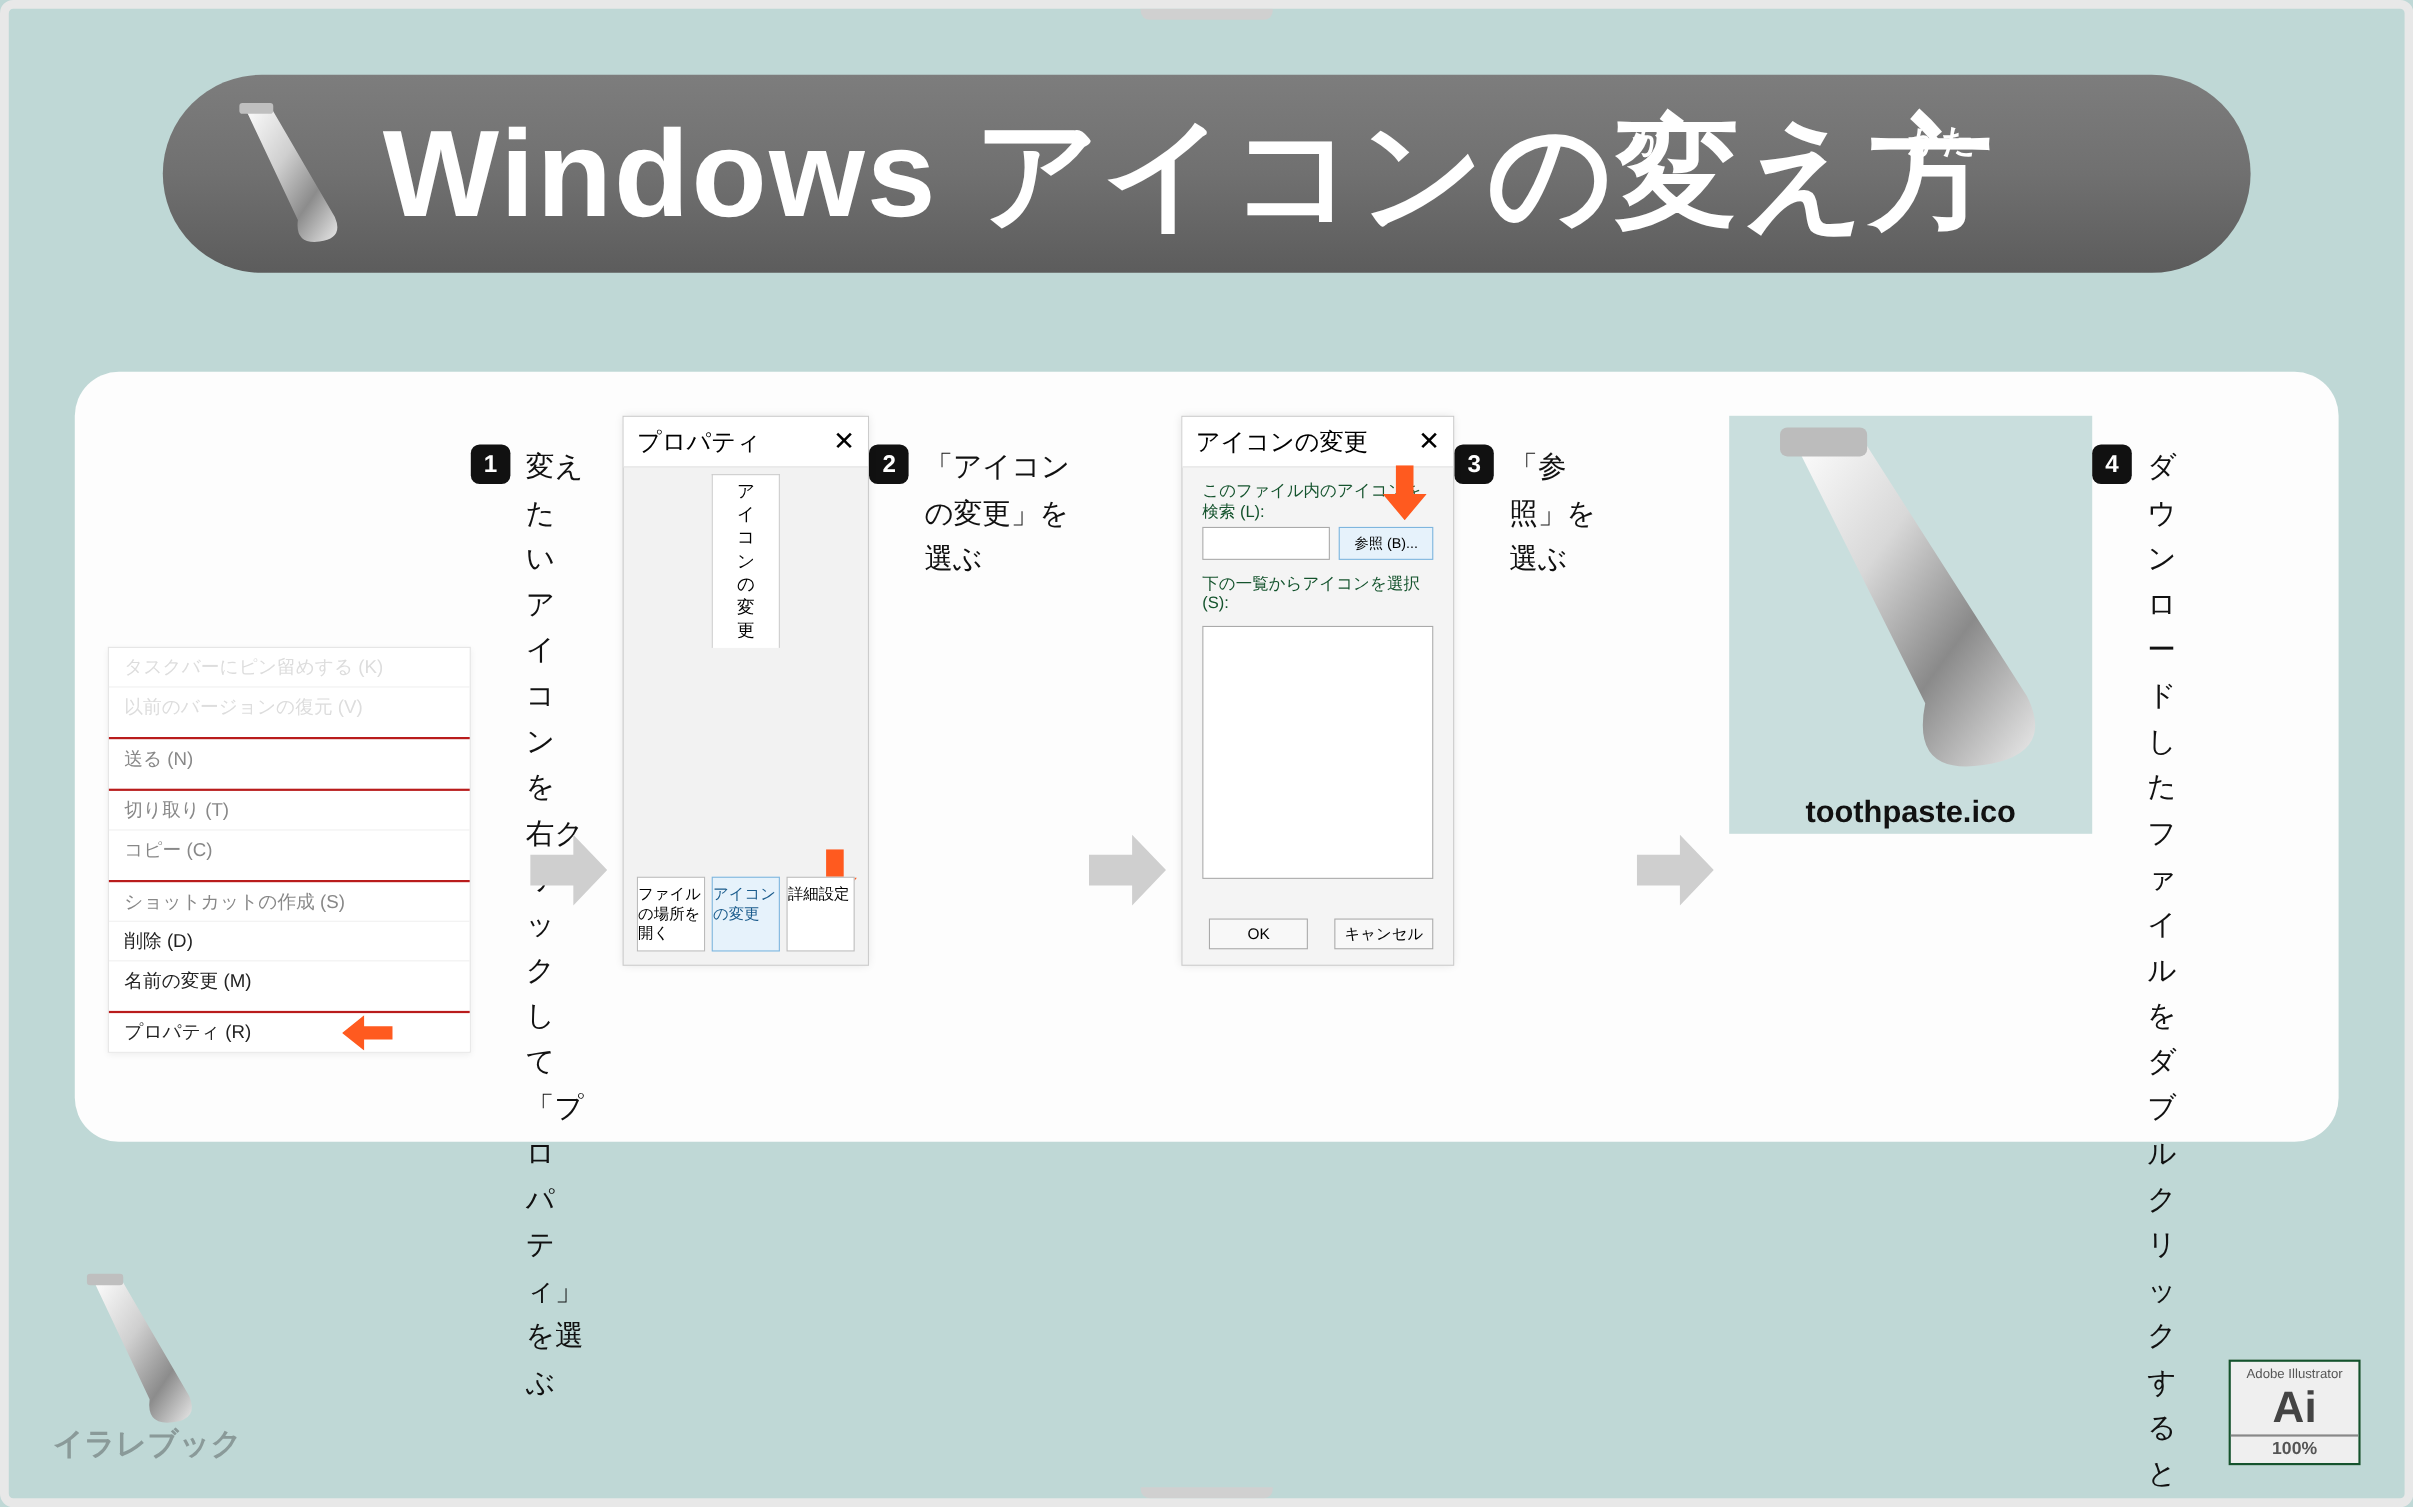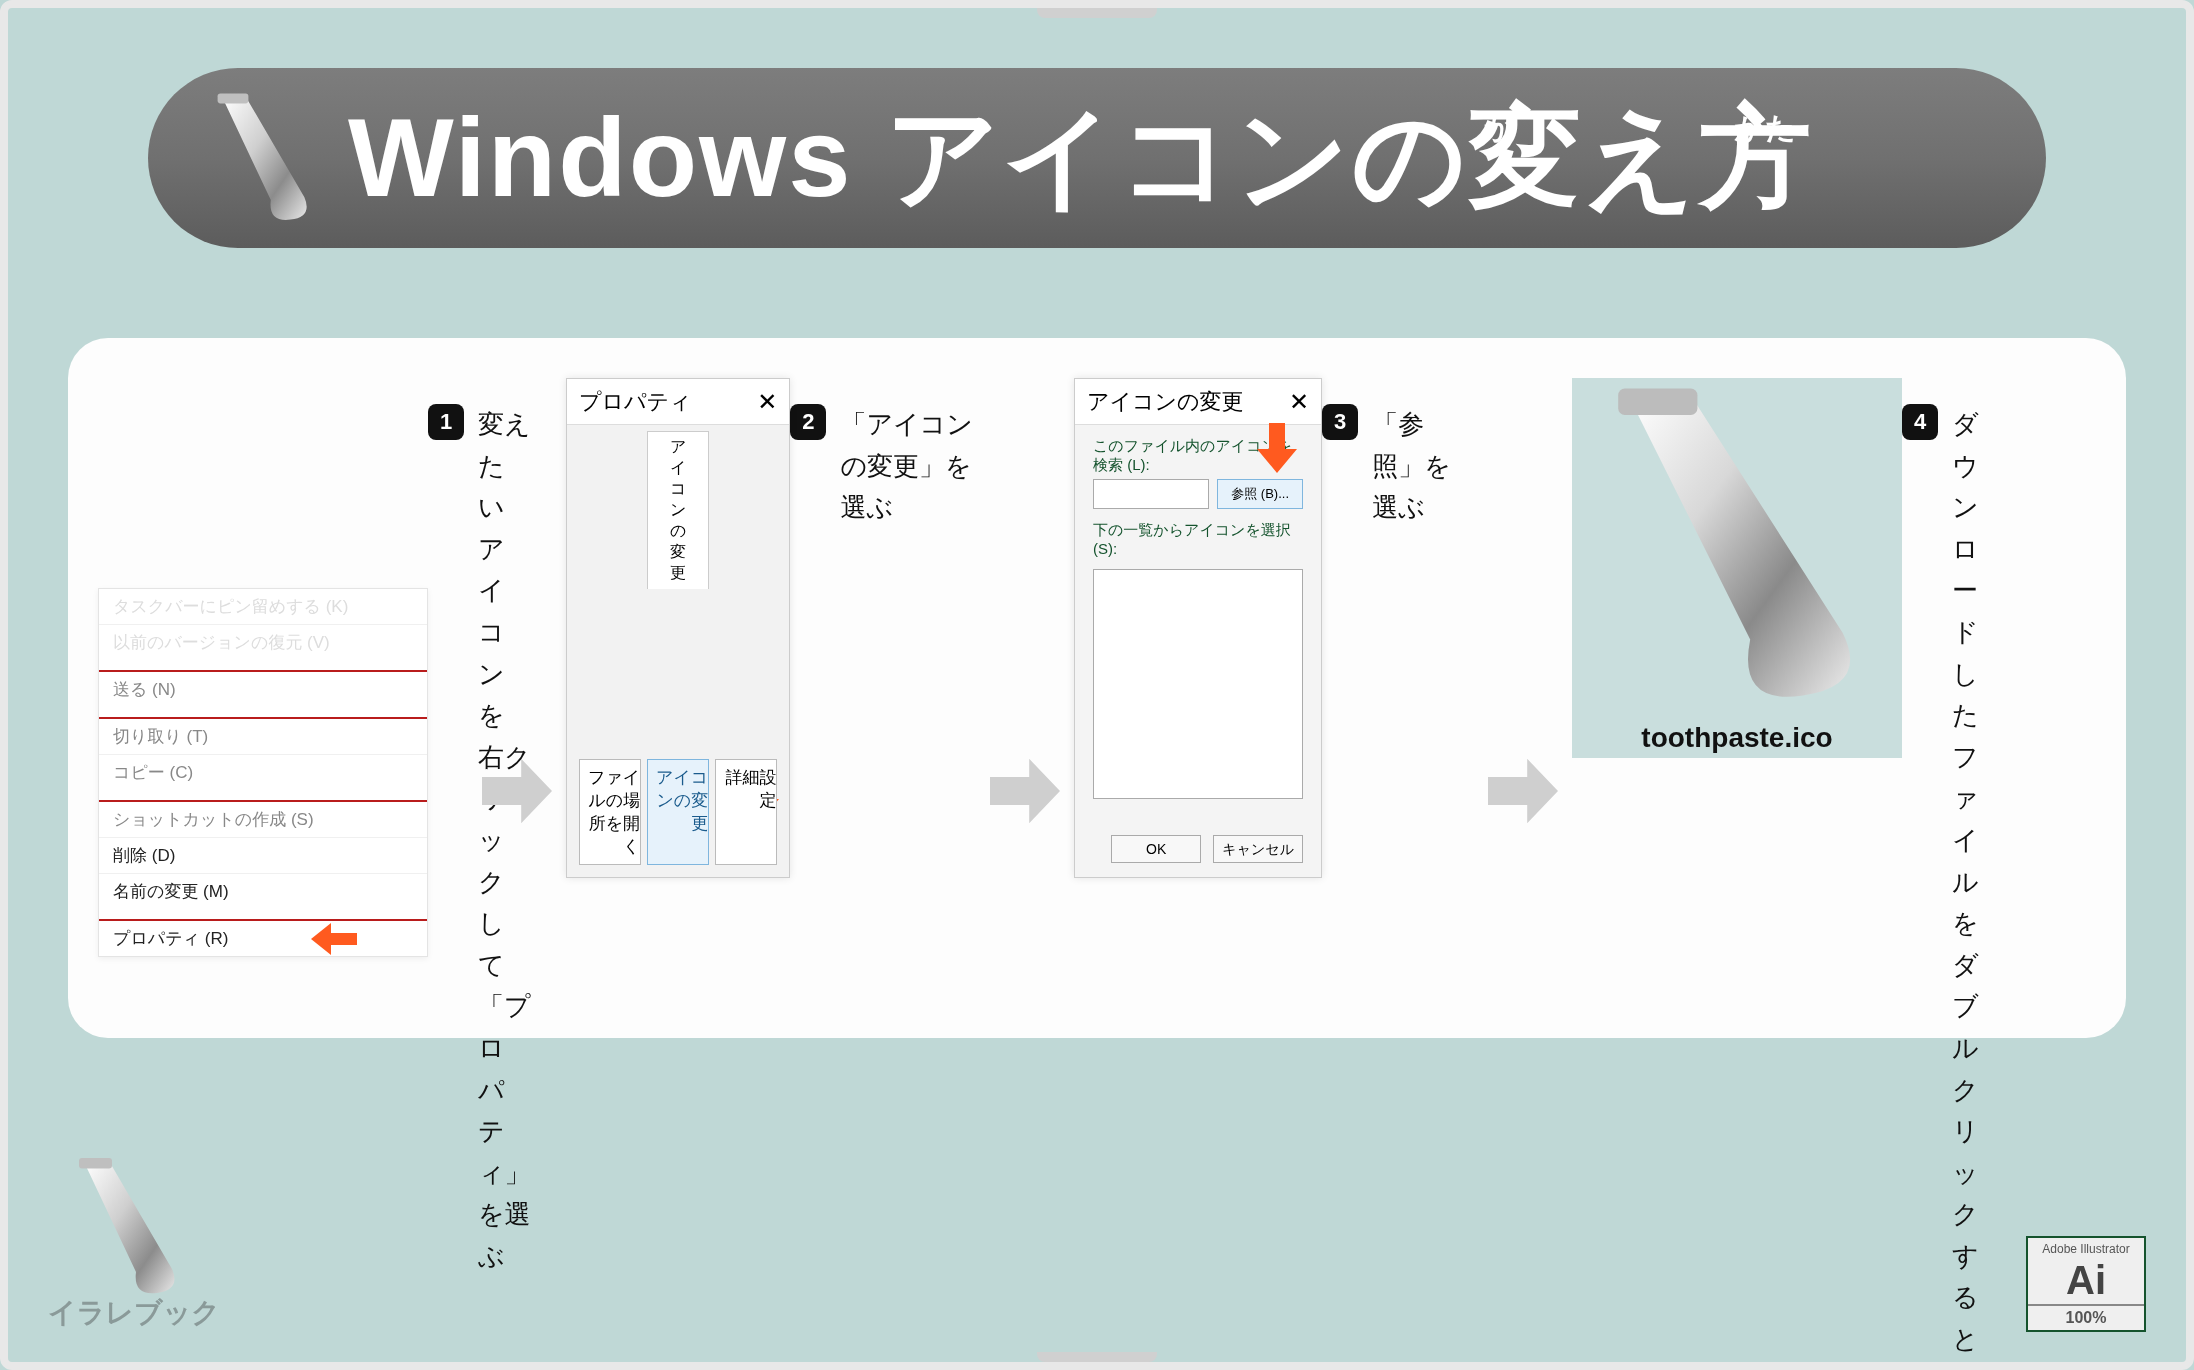--- a/index.html
+++ b/index.html
@@ -88,37 +88,37 @@
     position: relative;
   }
   .dlg-head {
     background:#fff; height:46px; display:flex; align-items:center; justify-content:space-between;
     padding: 0 12px; font-size:22px; border-bottom:1px solid #ddd;
   }
   .dlg-close { font-size:24px; cursor:default; font-weight:300; }
   .tabrow { display:flex; gap:4px; padding: 0 80px; }
   .tab { background:#fff; border:1px solid #ccc; border-bottom:none; padding:5px 22px; font-size:16px; margin-top:6px;}
   .dlg-body { position:absolute; bottom:12px; left:12px; right:12px; display:flex; gap:6px; }
-  .dlg-btn { flex:1; background:#fff; border:1px solid #bbb; font-size:17px; padding:6px 0; text-align:right;}
+  .dlg-btn { flex:1; background:#fff; border:1px solid #bbb; font-size:14px; padding:6px 0; text-align:left;}
   .dlg-btn.sel { background:#e6f2fb; border:1px solid #7fb6de; color:#1a5b8c;}
 
   
   .dlg3 {
     width: 380px; height: 500px;
     background:#f4f4f4; border:1px solid #ccc;
     box-shadow: 0 0 8px rgba(0,0,0,.1);
     position:relative; font-size:16px;
   }
   .dlg3 .head { background:#fff; height:46px; display:flex; align-items:center; justify-content:space-between; padding:0 12px; font-size:22px; border-bottom:1px solid #ddd;}
   .dlg3 .lbl { padding: 12px 18px 4px; font-size:15px; color:#14532d;}
   .dlg3 .inrow { display:flex; gap:8px; padding: 0 18px; align-items:center; position:relative;}
   .dlg3 .txt { flex:1; height:30px; background:#fff; border:1px solid #aaa;}
   .dlg3 .brw { width:86px; height:30px; background:#e6f2fb; border:1px solid #7fb6de; font-size:13px; text-align:center; line-height:28px;}
   .dlg3 .listbox { margin: 8px 18px 0; height: 230px; background:#fff; border:1px solid #aaa;}
-  .dlg3 .foot { position:absolute; bottom:14px; right:18px; display:flex; gap:12px;}
+  .dlg3 .foot { position:absolute; bottom:14px; right:18px; display:flex; gap:24px;}
   .dlg3 .fbtn { width:90px; height:28px; background:#f8f8f8; border:1px solid #aaa; font-size:14px; text-align:center; line-height:26px;}
 
   
   .result {
     width: 400px; height: 380px;
     background:#c9dedd;
     display:flex; flex-direction:column; align-items:center; justify-content:center;
     gap: 10px;
   }
   .result .tubebig { width: 330px; height: 330px; }

